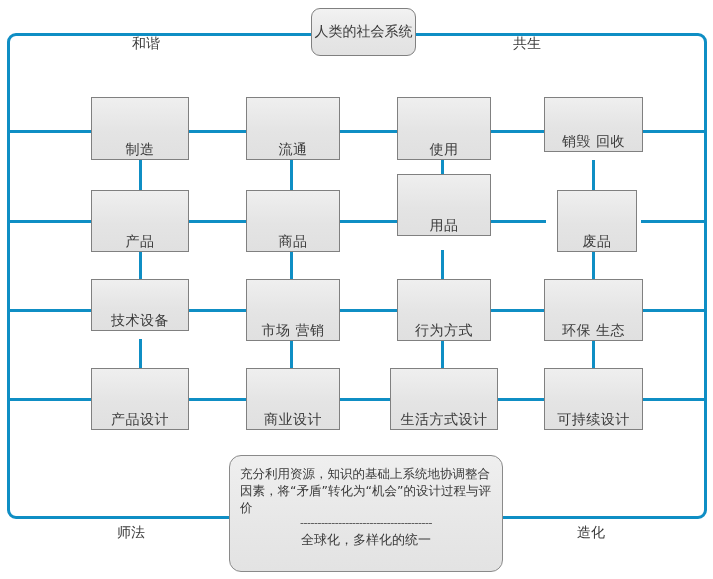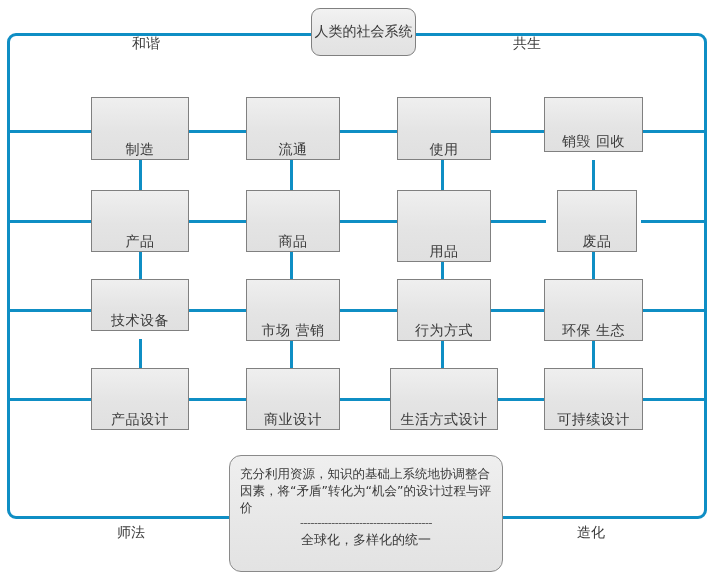--- a/index.html
+++ b/index.html
@@ -174,21 +174,21 @@
   <div class="node" style="left:544px; top:97px; width:99px;  height:55px;">
     <span>销毁 回收</span>
   </div>
 
   <div class="node" style="left:91px;  top:190px; width:98px; height:62px;">
     <span>产品</span>
   </div>
   <div class="node" style="left:246px; top:190px; width:94px; height:62px;">
     <span>商品</span>
   </div>
-  <div class="node" style="left:397px; top:190px; width:94px; height:72px;">
+  <div class="node" style="left:397px; top:174px; width:94px; height:62px;">
     <span>用品</span>
   </div>
   <div class="node" style="left:544px; top:190px; width:80px; height:62px;margin-left:13px;">
     <span>废品</span>
   </div>
 
   <div class="node" style="left:91px;  top:279px; width:98px; height:52px;">
     <span>技术设备</span>
   </div>
   <div class="node" style="left:246px; top:279px; width:94px; height:62px;">

